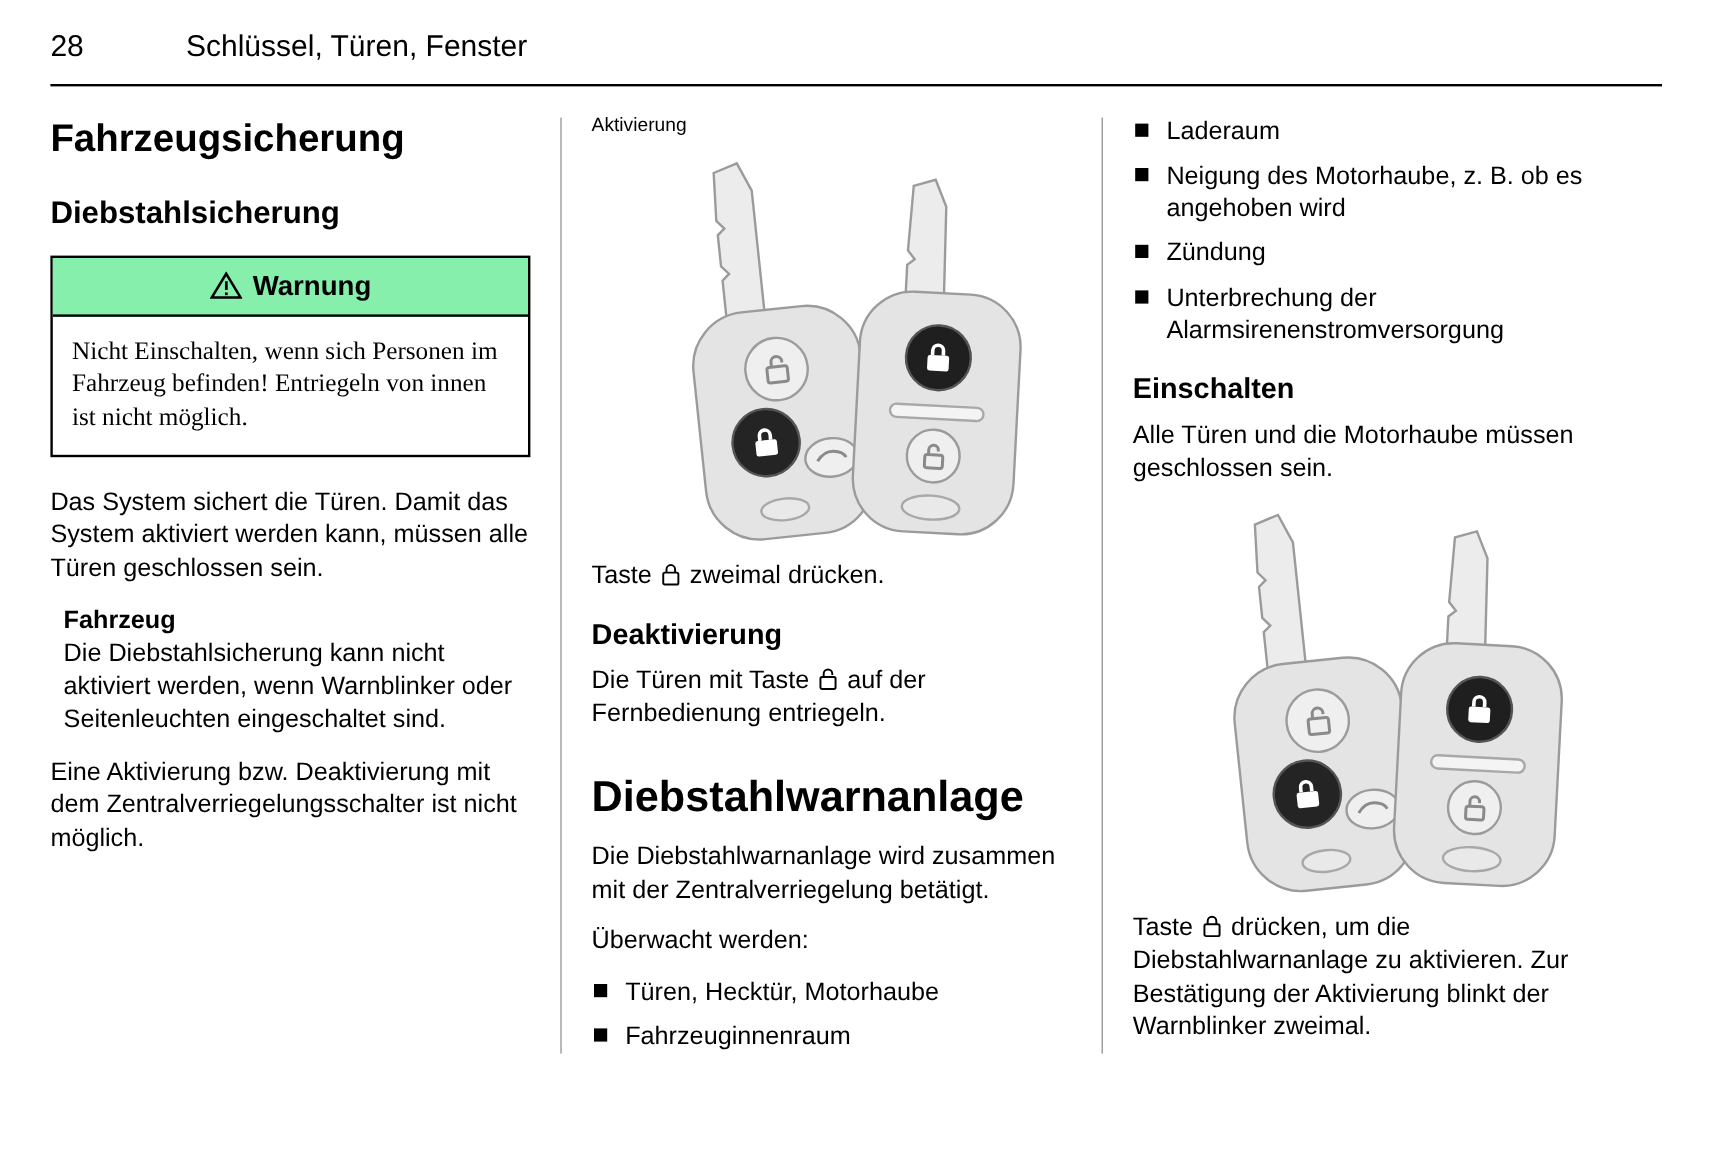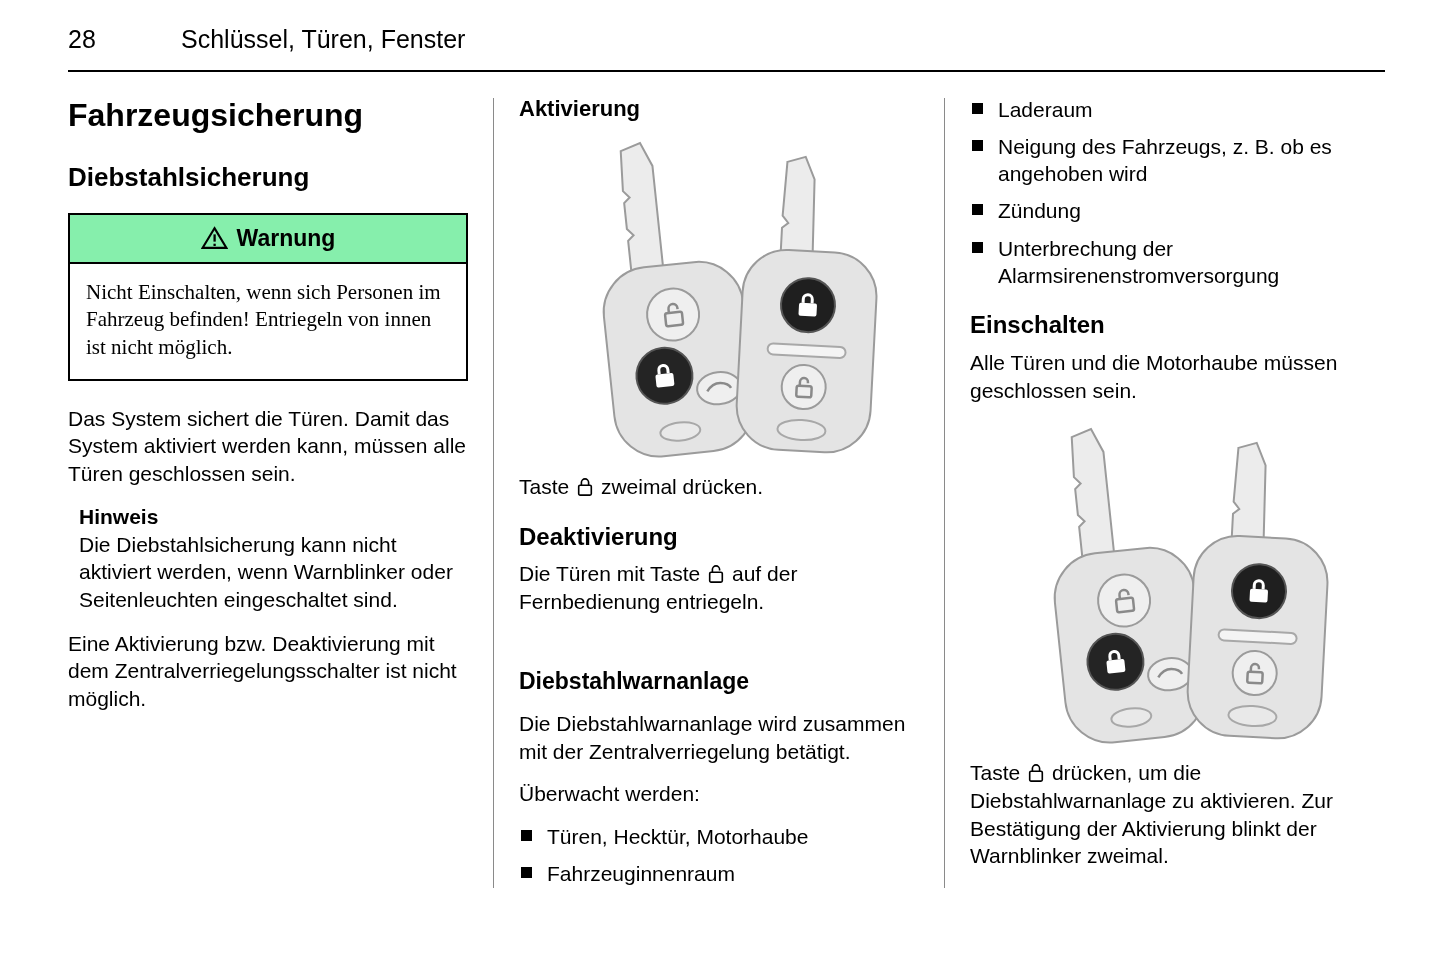--- a/index.html
+++ b/index.html
@@ -2,40 +2,40 @@
 <html lang="de"><head>
 <meta charset="utf-8">
 <style>
   html,body{margin:0;padding:0;background:#fff;overflow:hidden;}
   body{
     width:1445px;height:965px;
     font-family:"Liberation Sans","DejaVu Sans",sans-serif;
     color:#000;
     -webkit-font-smoothing:antialiased;
   }
-  .page{box-sizing:border-box;width:1445px;height:965px;padding:26px 60px 0 68px;}
+  .page{box-sizing:border-box;width:1445px;height:965px;padding:26px 60px 0 42px;}
 
   
   .header{display:flex;align-items:baseline;font-size:25px;line-height:1.1;}
   .page-num{font-weight:400;width:113px;}
   .chapter{font-weight:400;}
   .rule{border:none;border-top:2.5px solid #000;margin:16px 0 0 0;}
 
   
   .columns{display:flex;margin-top:24px;align-items:stretch;}
   .col{width:400px;}
   .sep{width:1px;background:#8a8a8a;margin:2px 25px 10px 25px;}
 
   
   p{font-size:21px;line-height:1.32;margin:0 0 15px 0;}
   .h1{font-size:32px;font-weight:700;line-height:1.1;margin:2px 0 30px 0;}
   .h2{font-size:26px;font-weight:700;line-height:1.15;margin:0 0 20px 0;}
-  .h3{font-size:22px;font-weight:700;line-height:1.15;margin:0 0 12px 0;}
+  .h3{font-size:16px;font-weight:400;line-height:1.15;margin:0 0 12px 0;}
   .h3-mid{font-size:24px;font-weight:700;line-height:1.15;margin:22px 0 10px 0;}
-  .h2-big{font-size:23px;font-weight:700;line-height:1.15;margin:52px 0 16px 0;}
+  .h2-big{font-size:36px;font-weight:700;line-height:1.15;margin:34px 0 16px 0;}
   .note{padding-left:11px;margin:4px 0 16px 0;}
   .note-label{font-weight:700;font-size:21px;line-height:1.32;margin:0;}
   .note p{margin:0;}
 
   
   .warn-box{border:2px solid #000;margin:4px 0 24px 0;}
   .warn-head{display:flex;align-items:center;justify-content:center;gap:9px;
     background:#86efac;border-bottom:2px solid #000;padding:10px 0;
     font-size:23px;font-weight:700;}
   .warn-body{padding:11px 12px 13px 12px;}
@@ -129,21 +129,21 @@
           <span>Warnung</span>
         </div>
         <div class="warn-body">
           <p>Nicht Einschalten, wenn sich Personen im Fahrzeug befinden! Entriegeln von innen ist nicht möglich.</p>
         </div>
       </div>
 
       <p>Das System sichert die Türen. Damit das System aktiviert werden kann, müssen alle Türen geschlossen sein.</p>
 
       <div class="note">
-        <p class="note-label">Hinweis</p>
+        <p class="note-label">Fahrzeug</p>
         <p>Die Diebstahlsicherung kann nicht aktiviert werden, wenn Warnblinker oder Seitenleuchten eingeschaltet sind.</p>
       </div>
 
       <p>Eine Aktivierung bzw. Deaktivierung mit dem Zentralverriegelungsschalter ist nicht möglich.</p>
     </div>
 
     <div class="sep"></div>
 
     <div class="col">
       <div class="h3">Aktivierung</div>
@@ -179,21 +179,21 @@
         <li><span>Türen, Hecktür, Motorhaube</span></li>
         <li><span>Fahrzeuginnenraum</span></li>
       </ul>
     </div>
 
     <div class="sep"></div>
 
     <div class="col">
       <ul class="squares" style="margin-top:0">
         <li><span>Laderaum</span></li>
-        <li><span>Neigung des Fahrzeugs, z. B. ob es angehoben wird</span></li>
+        <li><span>Neigung des Motorhaube, z. B. ob es angehoben wird</span></li>
         <li><span>Zündung</span></li>
         <li><span>Unterbrechung der Alarmsirenenstromversorgung</span></li>
       </ul>
 
       <div class="h3-mid">Einschalten</div>
       <p>Alle Türen und die Motorhaube müssen geschlossen sein.</p>
 
       <div class="figure figure-right">
         <svg>
             <use href="#key-figure"></use>

